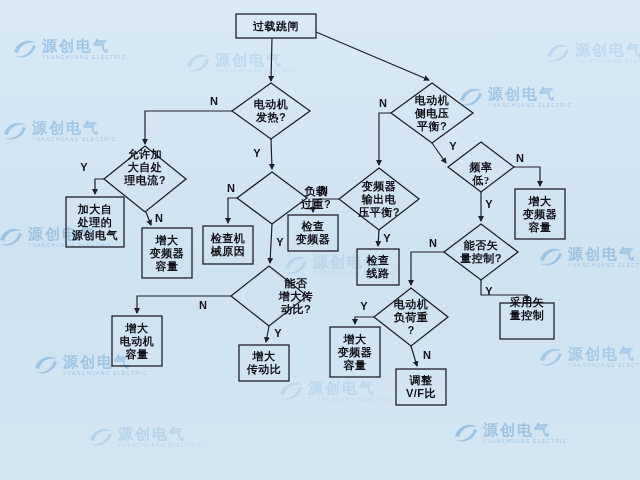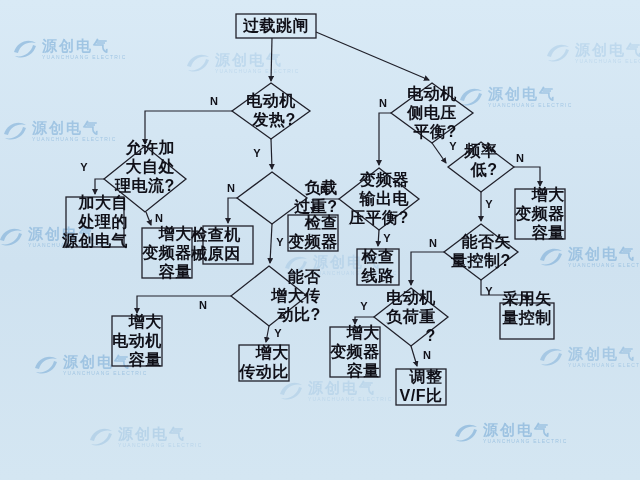--- a/index.html
+++ b/index.html
@@ -9,22 +9,22 @@
   #wm-layer{position:absolute;inset:0;z-index:0;}
   .wm{position:absolute;display:flex;align-items:center;gap:4px;color:#2e7cc0;}
   .wm-col{display:flex;flex-direction:column;line-height:1;}
   .wm-name{font-weight:700;font-size:15px;letter-spacing:2px;white-space:nowrap;}
   .wm-sub{font-size:5px;letter-spacing:1.2px;margin-top:2px;white-space:nowrap;}
   #flow-svg{position:absolute;left:0;top:0;z-index:1;}
   .shape{fill:none;stroke:#20202a;stroke-width:1.3;}
   .edge{fill:none;stroke:#20202a;stroke-width:1.2;}
   #label-layer{position:absolute;inset:0;z-index:2;pointer-events:none;}
   .node-label{position:absolute;transform:translate(-50%,-50%);
-    font-size:16px;line-height:1.18;font-weight:700;color:#101018;
-    text-align:right;white-space:pre-line;letter-spacing:.5px;}
+    font-size:11px;line-height:1.18;font-weight:700;color:#101018;
+    text-align:center;white-space:pre-line;letter-spacing:.5px;}
   .edge-label{position:absolute;transform:translate(-50%,-50%);
     font-size:11px;font-weight:700;color:#101018;}
   #caption{position:absolute;left:0;right:0;top:427px;z-index:3;text-align:center;
     font-size:17px;font-weight:700;color:#101010;letter-spacing:1.5px;}
 </style>
 </head>
 <body>
 
 <div id="canvas">
   <div id="wm-layer">
@@ -215,37 +215,37 @@
 侧电压
 平衡?</div>
       <div class="node-label" style="left: 145px; top: 167px;">允许加
 大自处
 理电流?</div>
       <div class="node-label" style="left: 272px; top: 198px; margin-left: 44px;">负载
 过重?</div>
       <div class="node-label" style="left: 379px; top: 199px;">变频器
 输出电
 压平衡?</div>
-      <div class="node-label" style="left: 481px; top: 161px;">频率
+      <div class="node-label" style="left: 481px; top: 174px; font-family: Liberation Serif, serif;">频率
 低?</div>
       <div class="node-label" style="left: 481px; top: 252px;">能否矢
 量控制?</div>
       <div class="node-label" style="left: 269px; top: 296px; margin-left: 27px;">能否
 增大传
 动比?</div>
       <div class="node-label" style="left: 411px; top: 317px;">电动机
 负荷重
 ?</div>
       <div class="node-label" style="left: 95px; top: 222px;">加大自
 处理的
 源创电气</div>
       <div class="node-label" style="left: 167px; top: 253px;">增大
 变频器
 容量</div>
-      <div class="node-label" style="left: 216px; top: 245px;">检查机
+      <div class="node-label" style="left: 228px; top: 245px;">检查机
 械原因</div>
       <div class="node-label" style="left: 313px; top: 233px;">检查
 变频器</div>
       <div class="node-label" style="left: 378px; top: 267px;">检查
 线路</div>
       <div class="node-label" style="left: 540px; top: 214px;">增大
 变频器
 容量</div>
       <div class="node-label" style="left: 527px; top: 309px;">采用矢
 量控制</div>

